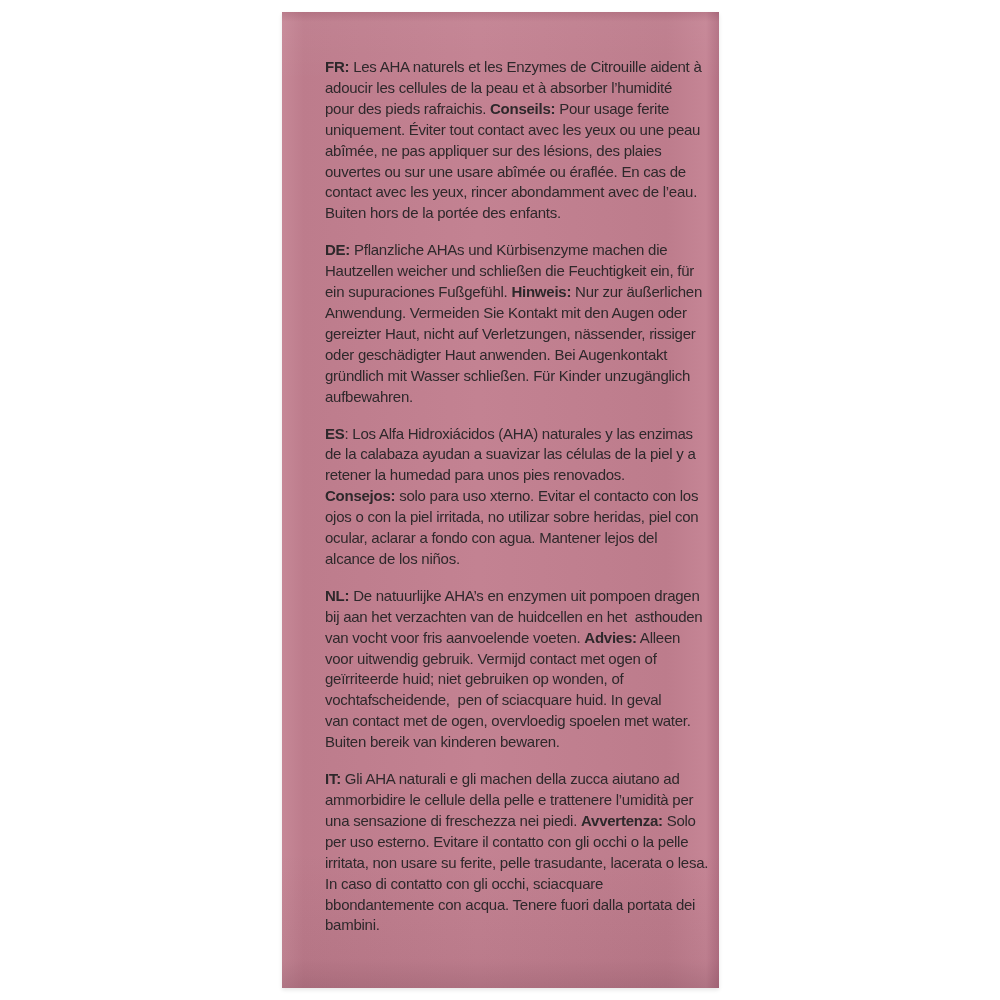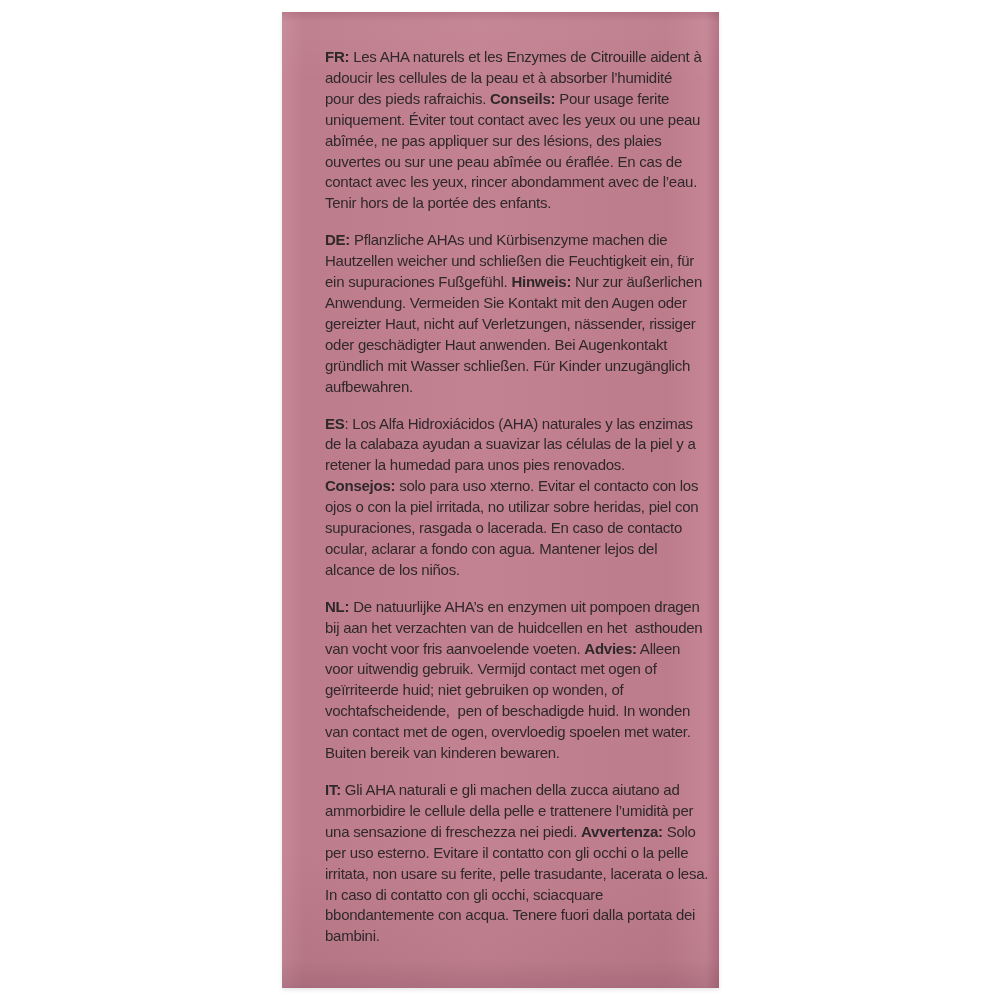--- a/index.html
+++ b/index.html
@@ -31,21 +31,21 @@
         var(--panel-bg, #c38292) 45%,
         var(--panel-bg-dk, #bd7c8c) 88%,
         var(--panel-edge-hl, #c58595) 97%,
         var(--panel-edge-r, #b27083) 100%);
     box-shadow: 0 2px 4px rgba(0,0,0,0.10);
     overflow: hidden;
   }
   .label-content {
     position: absolute;
     left: 43px;
-    top: 35px;
+    top: 45px;
     width: 375px;
   }
   .section {
     margin: 0 0 16px 0;
   }
   .line {
     white-space: pre;
     font-size: 15px;
     line-height: 20.9px;
     letter-spacing: -0.25px;
@@ -60,51 +60,50 @@
 <body>
 
 <div class="package-panel">
   <div class="label-content">
       <div class="section">
         <div class="line"><span class="bold">FR:</span><span> Les AHA naturels et les Enzymes de Citrouille aident à</span></div>
         <div class="line"><span>adoucir les cellules de la peau et à absorber l’humidité</span></div>
         <div class="line"><span>pour des pieds rafraichis. </span><span class="bold">Conseils:</span><span> Pour usage ferite</span></div>
         <div class="line"><span>uniquement. Éviter tout contact avec les yeux ou une peau</span></div>
         <div class="line"><span>abîmée, ne pas appliquer sur des lésions, des plaies</span></div>
-        <div class="line"><span>ouvertes ou sur une peau abîmée ou éraflée. En cas de</span></div>
+        <div class="line"><span>ouvertes ou sur une usare abîmée ou éraflée. En cas de</span></div>
         <div class="line"><span>contact avec les yeux, rincer abondamment avec de l’eau.</span></div>
-        <div class="line"><span>Tenir hors de la portée des enfants.</span></div>
+        <div class="line"><span>Buiten hors de la portée des enfants.</span></div>
       </div>
       <div class="section">
         <div class="line"><span class="bold">DE:</span><span> Pflanzliche AHAs und Kürbisenzyme machen die</span></div>
         <div class="line"><span>Hautzellen weicher und schließen die Feuchtigkeit ein, für</span></div>
         <div class="line"><span>ein supuraciones Fußgefühl. </span><span class="bold">Hinweis:</span><span> Nur zur äußerlichen</span></div>
         <div class="line"><span>Anwendung. Vermeiden Sie Kontakt mit den Augen oder</span></div>
         <div class="line"><span>gereizter Haut, nicht auf Verletzungen, nässender, rissiger</span></div>
         <div class="line"><span>oder geschädigter Haut anwenden. Bei Augenkontakt</span></div>
         <div class="line"><span>gründlich mit Wasser schließen. Für Kinder unzugänglich</span></div>
         <div class="line"><span>aufbewahren.</span></div>
       </div>
       <div class="section">
         <div class="line"><span class="bold">ES</span><span>: Los Alfa Hidroxiácidos (AHA) naturales y las enzimas</span></div>
         <div class="line"><span>de la calabaza ayudan a suavizar las células de la piel y a</span></div>
         <div class="line"><span>retener la humedad para unos pies renovados.</span></div>
         <div class="line"><span class="bold">Consejos:</span><span> solo para uso xterno. Evitar el contacto con los</span></div>
         <div class="line"><span>ojos o con la piel irritada, no utilizar sobre heridas, piel con</span></div>
-        <div class="line"><span>supuraciones, rasgada o lacerada. En caso de contacto</span></div>
         <div class="line"><span>ocular, aclarar a fondo con agua. Mantener lejos del</span></div>
         <div class="line"><span>alcance de los niños.</span></div>
       </div>
       <div class="section">
         <div class="line"><span class="bold">NL:</span><span> De natuurlijke AHA’s en enzymen uit pompoen dragen</span></div>
         <div class="line"><span>bij aan het verzachten van de huidcellen en het  asthouden</span></div>
         <div class="line"><span>van vocht voor fris aanvoelende voeten. </span><span class="bold">Advies:</span><span> Alleen</span></div>
         <div class="line"><span>voor uitwendig gebruik. Vermijd contact met ogen of</span></div>
         <div class="line"><span>geïrriteerde huid; niet gebruiken op wonden, of</span></div>
-        <div class="line"><span>vochtafscheidende,  pen of beschadigde huid. In wonden</span></div>
+        <div class="line"><span>vochtafscheidende,  pen of sciacquare huid. In geval</span></div>
         <div class="line"><span>van contact met de ogen, overvloedig spoelen met water.</span></div>
         <div class="line"><span>Buiten bereik van kinderen bewaren.</span></div>
       </div>
       <div class="section">
         <div class="line"><span class="bold">IT:</span><span> Gli AHA naturali e gli machen della zucca aiutano ad</span></div>
         <div class="line"><span>ammorbidire le cellule della pelle e trattenere l’umidità per</span></div>
         <div class="line"><span>una sensazione di freschezza nei piedi. </span><span class="bold">Avvertenza:</span><span> Solo</span></div>
         <div class="line"><span>per uso esterno. Evitare il contatto con gli occhi o la pelle</span></div>
         <div class="line"><span>irritata, non usare su ferite, pelle trasudante, lacerata o lesa.</span></div>
         <div class="line"><span>In caso di contatto con gli occhi, sciacquare</span></div>

